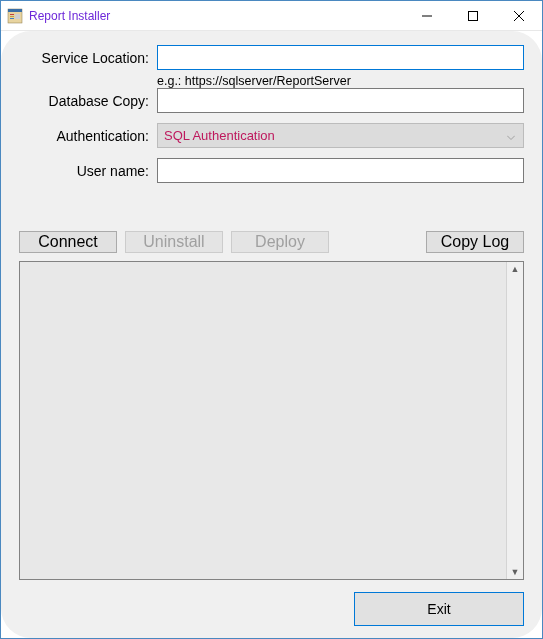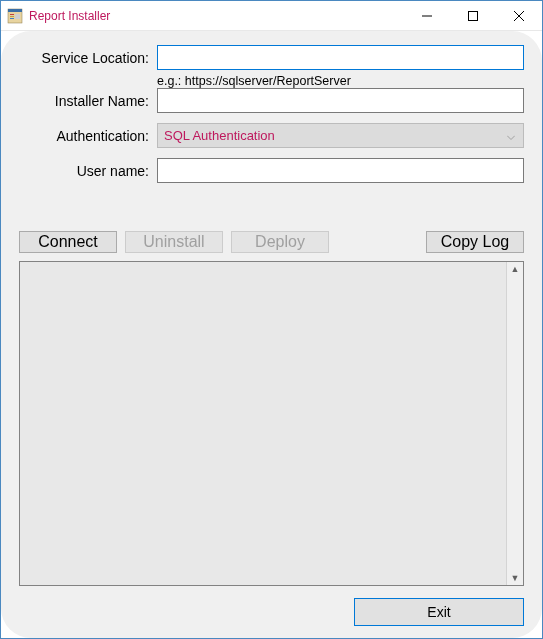--- a/index.html
+++ b/index.html
@@ -32,21 +32,21 @@
       height: 16px;
       margin-right: 6px;
       display: inline-flex;
       align-items: center;
       justify-content: center;
     }
     .titlebar-icon svg { width: 16px; height: 16px; }
     .titlebar-title {
       flex: 1;
       font-size: 12px;
-      color: #be185d;
+      color: #6d28d9;
     }
     .titlebar-buttons {
       display: flex;
       height: 100%;
     }
     .titlebar-btn {
       width: 46px;
       height: 100%;
       display: flex;
       align-items: center;
@@ -162,21 +162,21 @@
       padding: 2px 0;
     }
     .scroll-arrow { color: #606060; font-size: 9px; }
     .footer-row {
       display: flex;
       justify-content: flex-end;
       margin-top: 12px;
     }
     .btn-exit {
       min-width: 170px;
-      height: 28px;
+      height: 34px;
       border: 1px solid #0078d7;
       background: #e1e1e1;
       font-size: 14px;
       font-family: inherit;
       cursor: pointer;
     }
   </style>
 </head>
 <body>
 
@@ -219,21 +219,21 @@
       <label class="form-label">Service Location:</label>
       <input class="form-input focused" type="text" value="" style="">
     </div>
     <div class="hint-row">
       <span class="hint-spacer"></span>
       <span class="hint-text">e.g.: https://sqlserver/ReportServer</span>
     </div>
 
 
     <div class="form-row spaced">
-      <label class="form-label">Installer Name:</label>
+      <label class="form-label">Database Copy:</label>
       <input class="form-input" type="text" value="" style="">
     </div>
 
     <div class="form-row spaced">
       <label class="form-label">Authentication:</label>
       <div class="form-select">
         <span>SQL Authentication</span>
         <span class="chev">
           <svg width="8" height="5" viewBox="0 0 8 5">
               <path d="M0 0 L4 4 L8 0" fill="none" stroke="#a0a0a0" stroke-width="1"></path>

